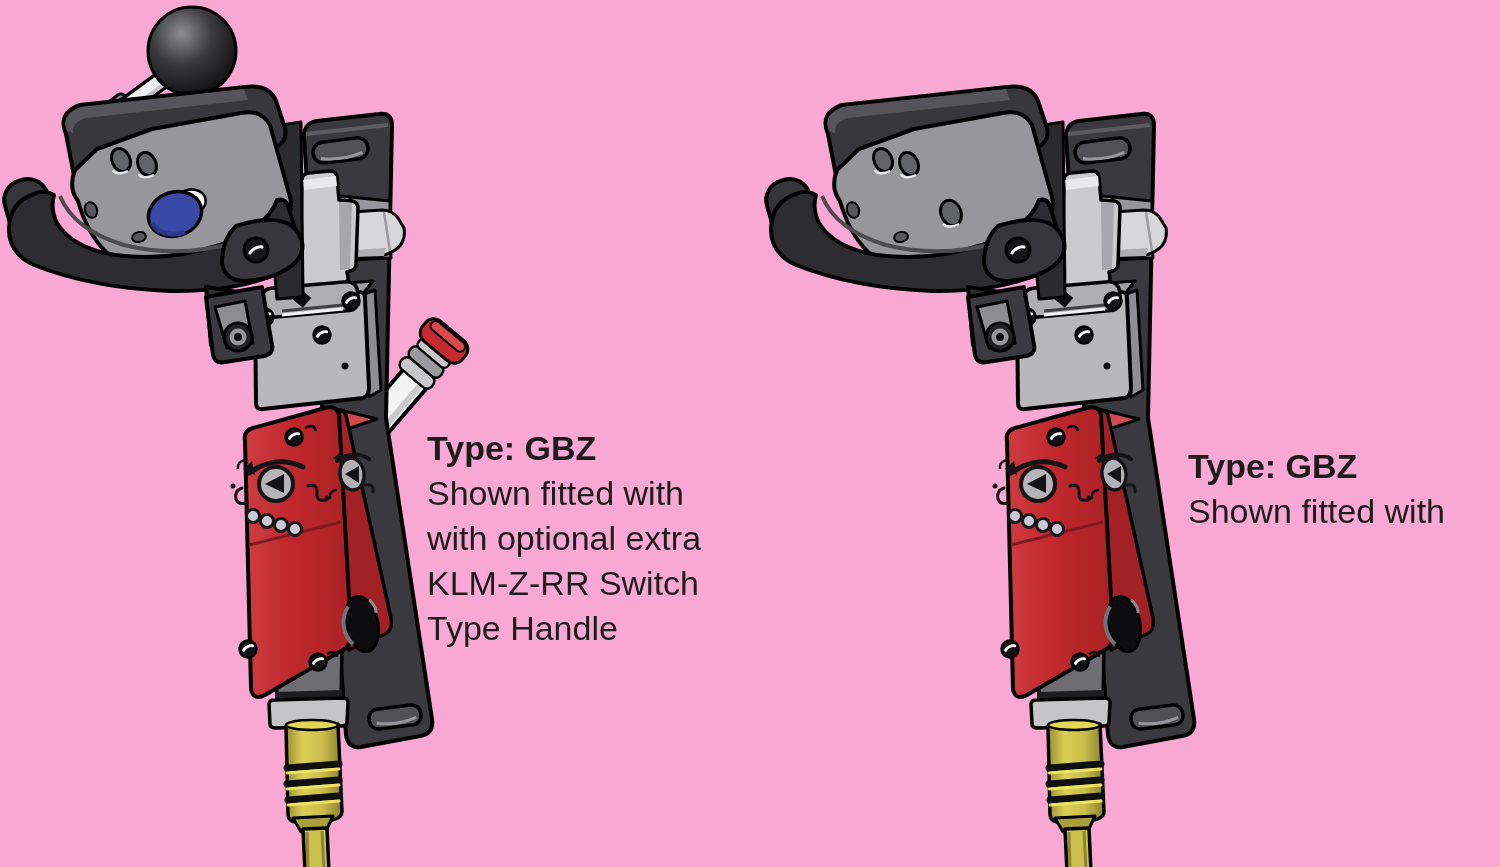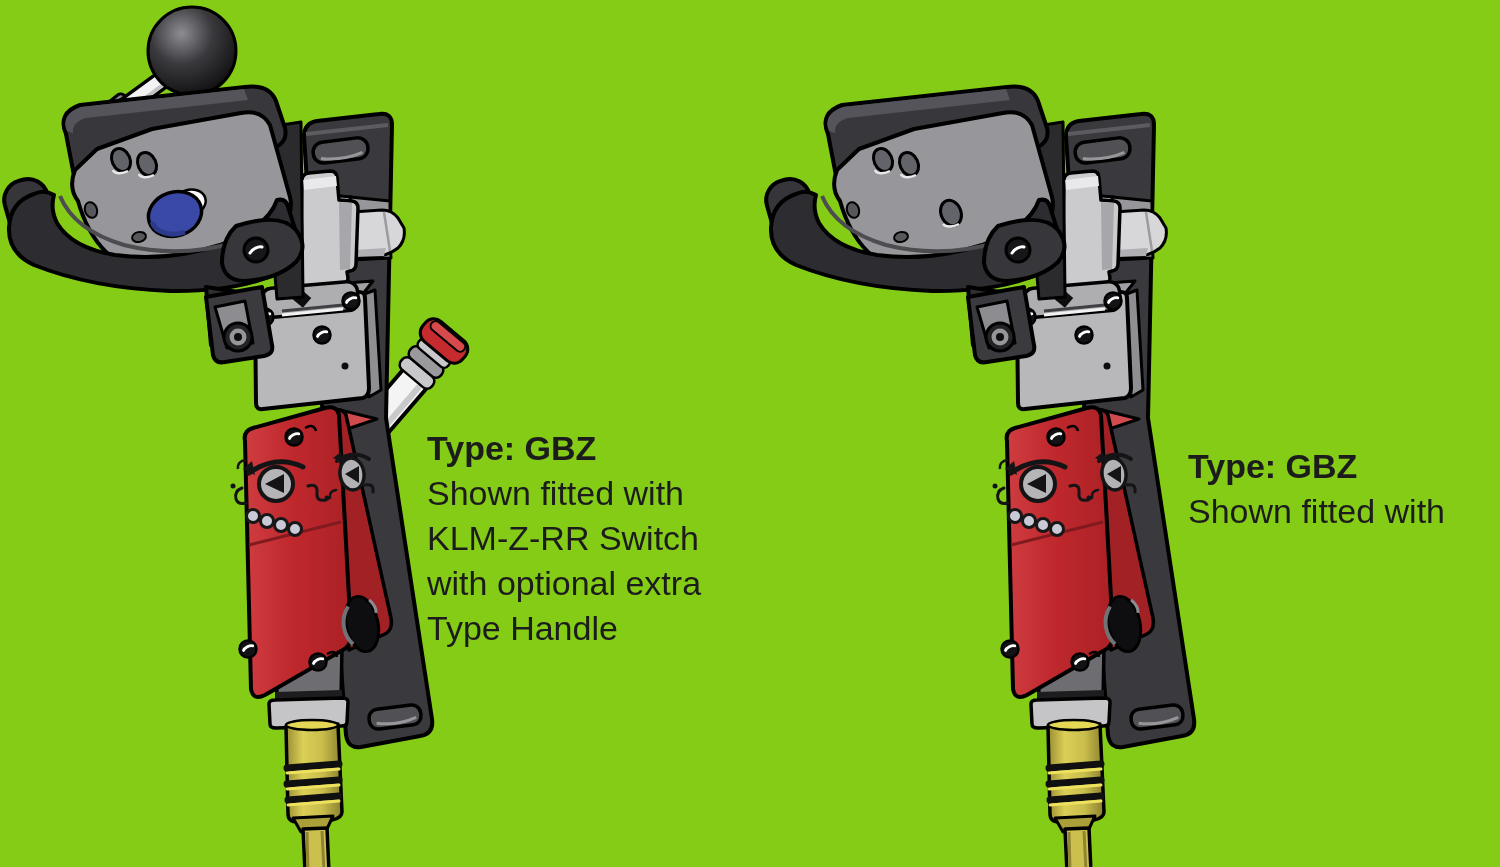--- a/index.html
+++ b/index.html
@@ -1,16 +1,16 @@
 <!DOCTYPE html>
 <html><head>
 <meta charset="utf-8">
 <style>
   html,body{margin:0;padding:0;background:#ffffff;}
-  .canvas{position:relative;width:1500px;height:867px;background:#84cc16;overflow:hidden;}
+  .canvas{position:relative;width:1500px;height:867px;background:#f9a8d4;overflow:hidden;}
   .canvas svg{position:absolute;left:0;top:0;}
   .caption{position:absolute;font-family:"Liberation Sans",sans-serif;font-size:34px;
            line-height:45px;color:#1c1c1c;white-space:nowrap;}
   .cap-bold{font-weight:700;}
   svg *{stroke-linejoin:round;}
 </style>
 </head>
 <body>
 
 <div class="canvas">
@@ -546,22 +546,22 @@
       <use href="#scr" transform="translate(318,662)"></use>
       <path d="M327,654 q9,-5 10,3" stroke="#000" stroke-width="2.5" fill="none"></path>
     </g>
   </g>
       </g>
 </svg>
 
 <div class="caption" style="left:427px;top:426px">
   <div class="cap-line cap-bold">Type: GBZ</div>
   <div class="cap-line">Shown fitted with</div>
+  <div class="cap-line">with optional extra</div>
   <div class="cap-line">KLM-Z-RR Switch</div>
-  <div class="cap-line">with optional extra</div>
   <div class="cap-line">Type Handle</div>
 </div>
 
 <div class="caption" style="left:1188px;top:444px">
   <div class="cap-line cap-bold">Type: GBZ</div>
   <div class="cap-line">Shown fitted with</div>
 </div>
 
 </div>
 

